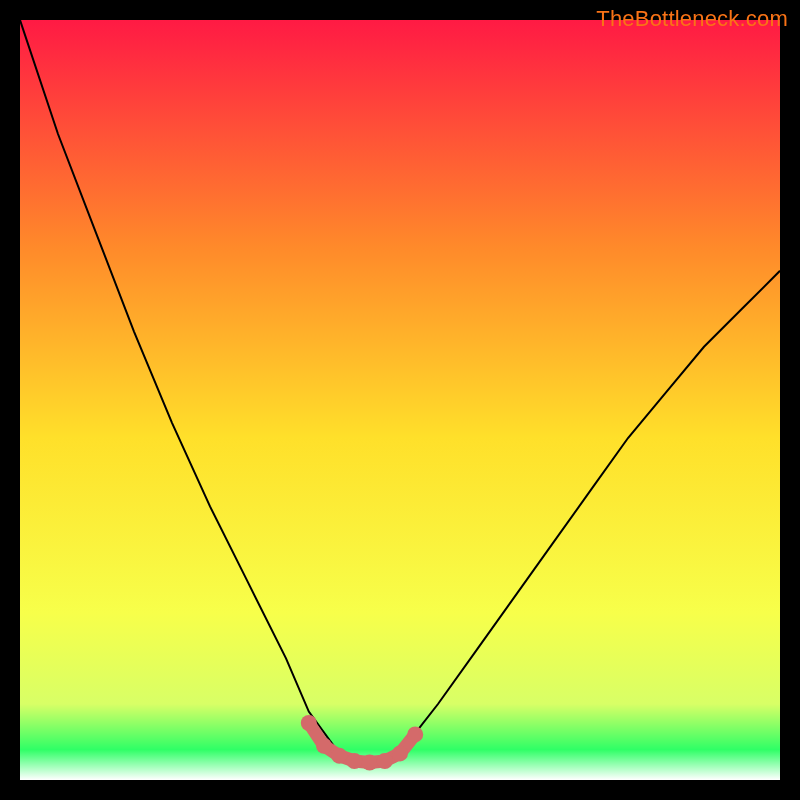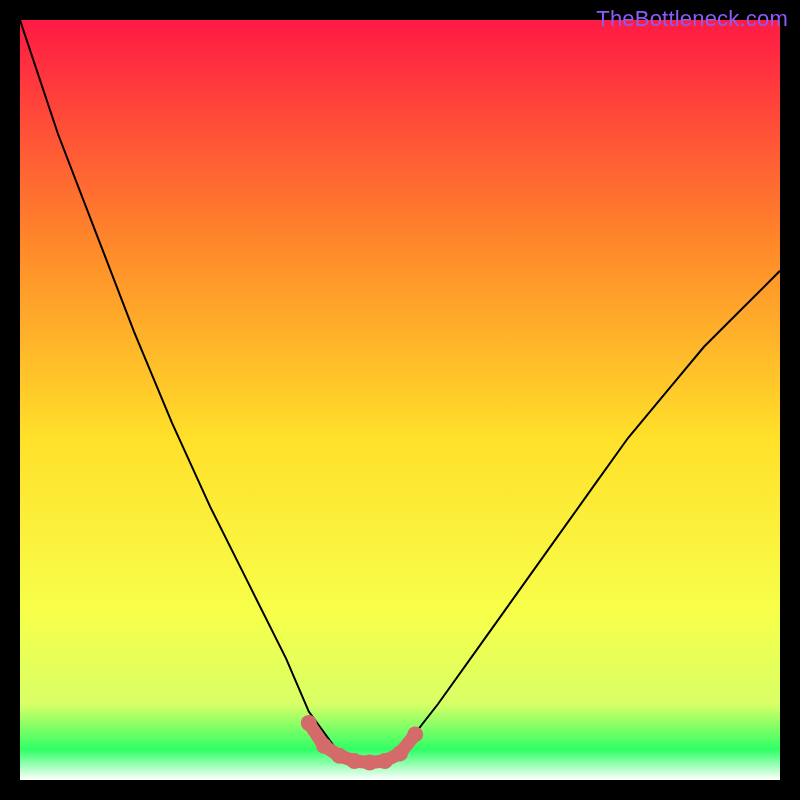--- a/index.html
+++ b/index.html
@@ -14,21 +14,21 @@
   .frame {
     position: relative;
     width: 800px;
     height: 800px;
     background: #000;
   }
   .watermark {
     position: absolute;
     top: 6px;
     right: 12px;
-    color: #8b5cf6;
+    color: #f97316;
     font-size: 22px;
     font-weight: 400;
     letter-spacing: 0.2px;
     z-index: 10;
     user-select: none;
   }
   .plot-area {
     position: absolute;
     left: 20px;
     top: 20px;

